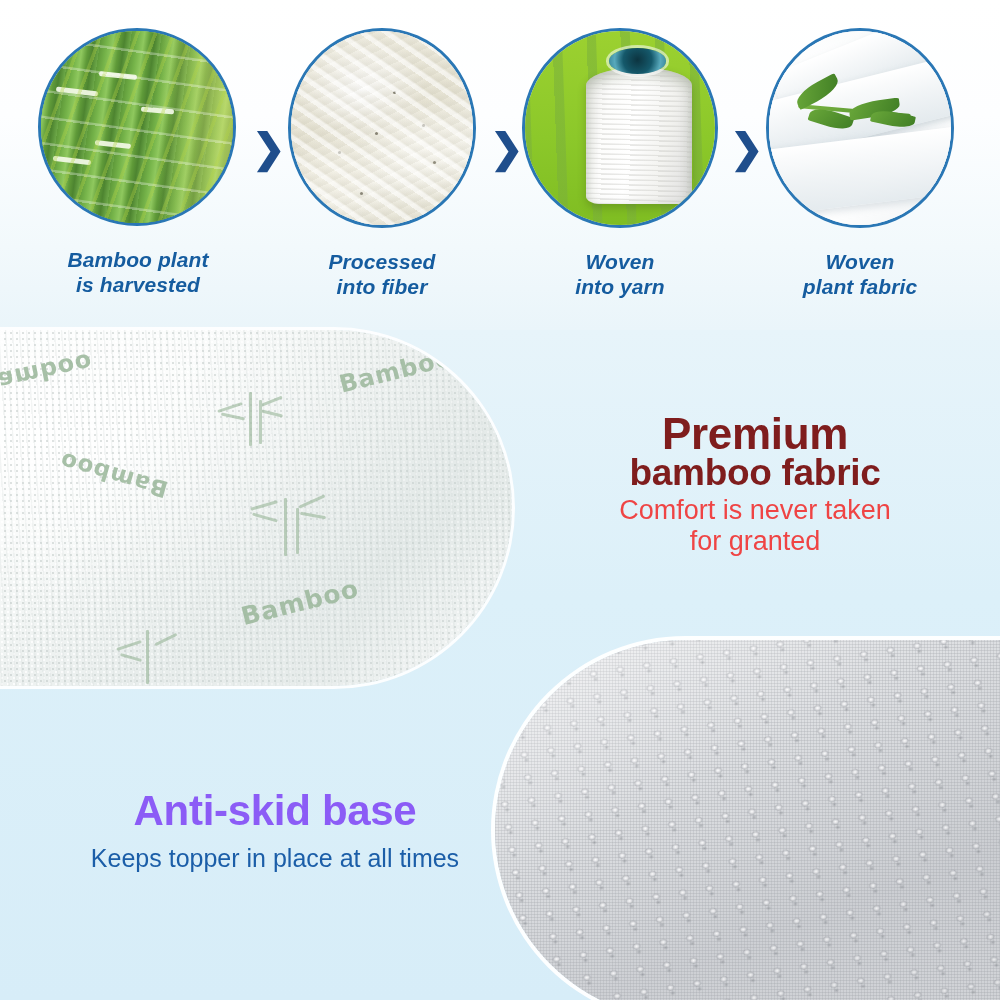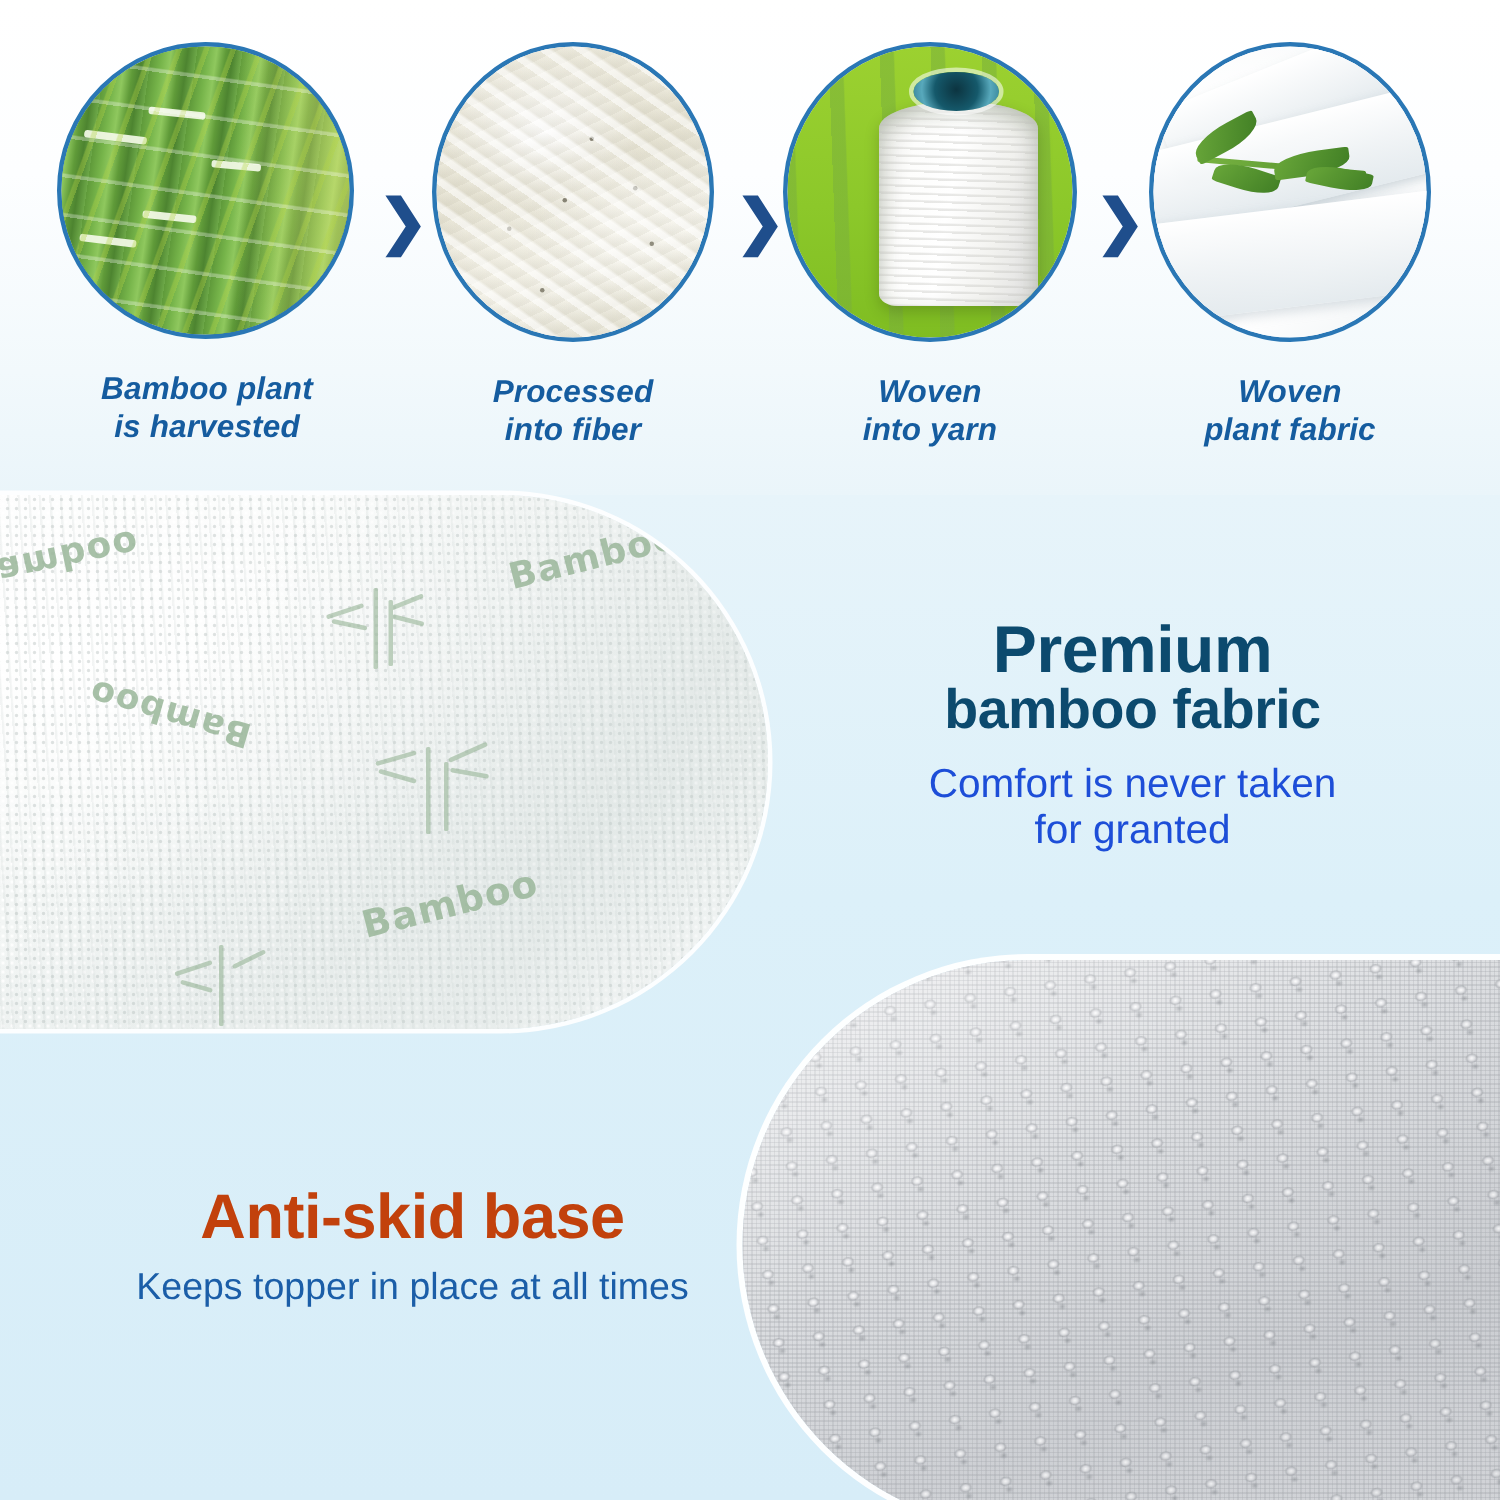--- a/index.html
+++ b/index.html
@@ -187,30 +187,30 @@
     background-position:1.5px 4px;
   }
   .skid-shade{
     position:absolute;inset:0;
     background:linear-gradient(150deg,rgba(255,255,255,.45) 0%,rgba(255,255,255,0) 35%,rgba(140,145,152,.22) 100%);
   }
 
   
   .copy-right{position:absolute;left:545px;top:412px;width:420px;text-align:center;}
   .h1{
-    color:#0c4a6e;font-weight:bold;font-size:44px;line-height:.98;
+    color:#7f1d1d;font-weight:bold;font-size:44px;line-height:.98;
     letter-spacing:-.3px;
   }
   .h1 .l2{display:block;font-size:37px;}
   .sub{
-    margin-top:16px;color:#1d4ed8;font-size:27px;line-height:1.12;font-weight:normal;
+    margin-top:4px;color:#ef4444;font-size:27px;line-height:1.12;font-weight:normal;
   }
 
   .copy-left{position:absolute;left:40px;top:790px;width:470px;text-align:center;}
-  .h2{color:#c2410c;font-weight:bold;font-size:42px;line-height:1;letter-spacing:-.3px;}
+  .h2{color:#8b5cf6;font-weight:bold;font-size:42px;line-height:1;letter-spacing:-.3px;}
   .sub2{margin-top:12px;color:#1b5ea8;font-size:25px;line-height:1.15;}
 </style>
 </head>
 <body>
 
 <div class="stage">
 
   <div class="bg-top"></div>
   <div class="bg-bottom"></div>
 

